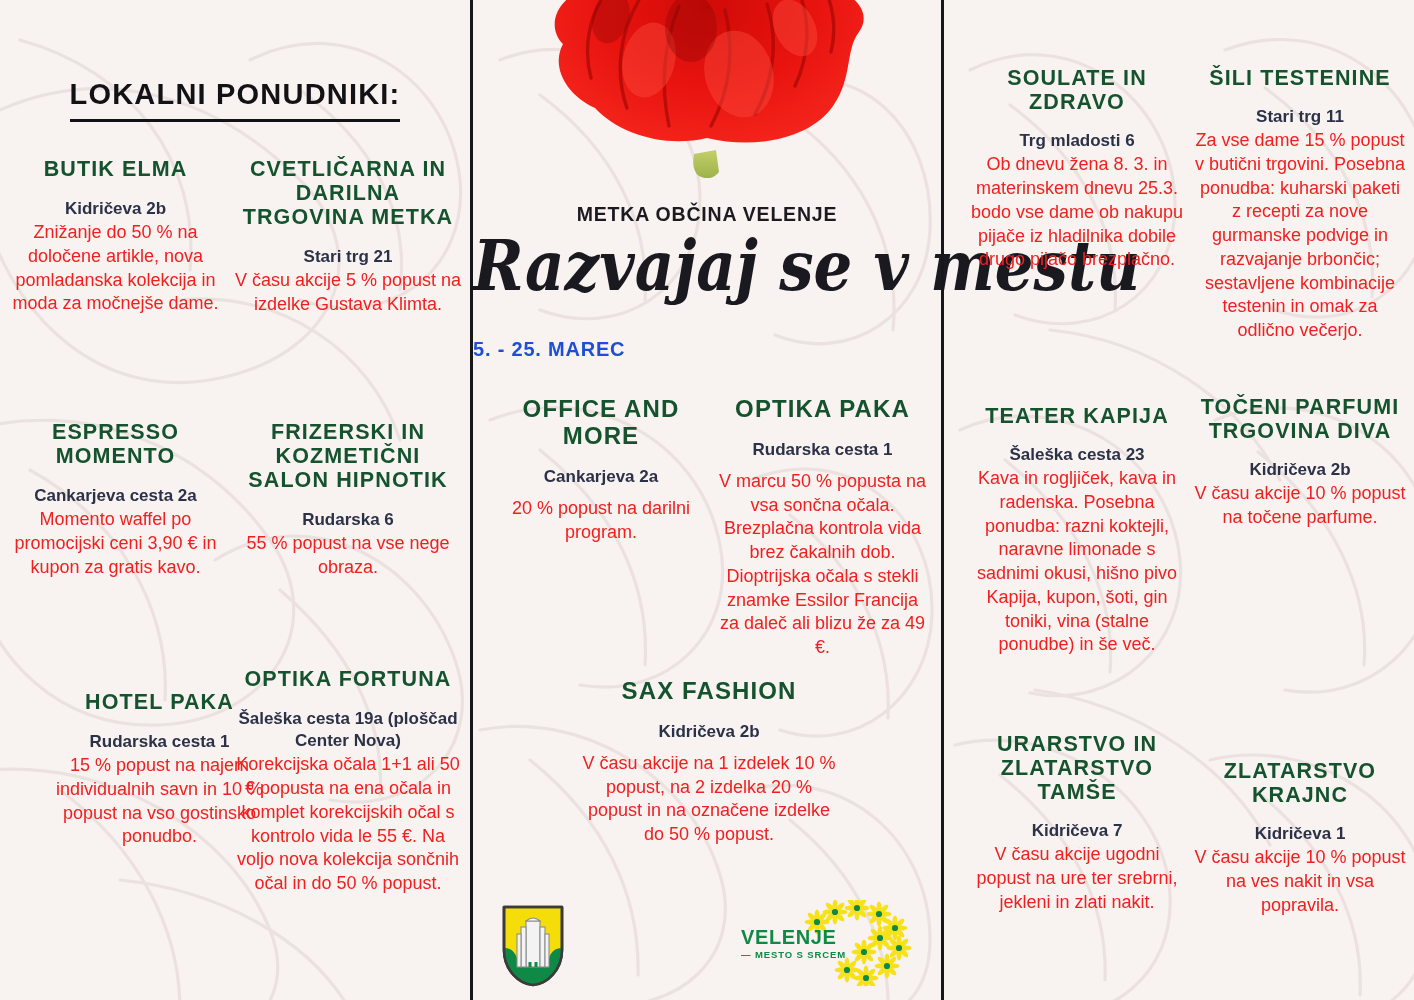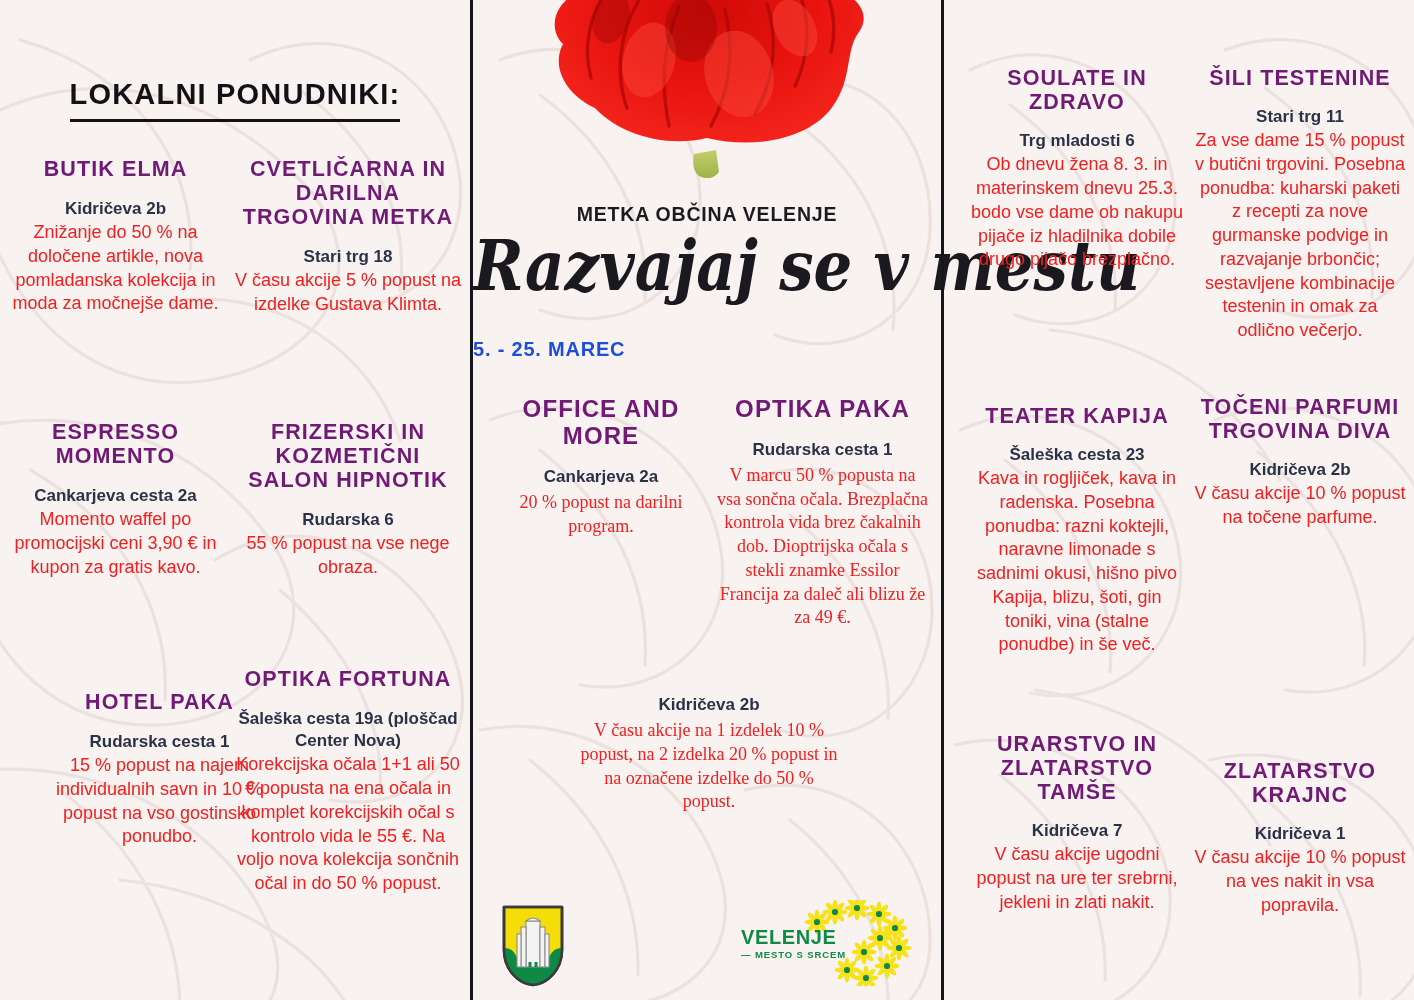--- a/index.html
+++ b/index.html
@@ -49,21 +49,21 @@
     bottom: 0;
     z-index: 3;
   }
   .panel-left   { left: 0;     width: 470px; }
   .panel-center { left: 473px; width: 468px; }
   .panel-right  { left: 944px; width: 470px; }
 
   
   .section-title {
     font-weight: 800;
-    color: #701a75;
+    color: #14532d;
     text-align: center;
     letter-spacing: 1.1px;
     line-height: 1.12;
     text-transform: uppercase;
   }
   .addr {
     font-weight: 700;
     color: #2b3147;
     text-align: center;
     line-height: 1.3;
@@ -148,21 +148,21 @@
     text-align: left;
     font-size: 20px;
     font-weight: 800;
     letter-spacing: 0.8px;
     color: #1d4ed8;
   }
 
   .ccard { position: absolute; }
   .ccard .section-title { font-size: 24px; }
   .ccard .addr  { font-size: 17px; margin-top: 16px; }
-  .ccard .offer { font-size: 18px; margin-top: 3px; font-family: Liberation Serif, serif; }
+  .ccard .offer { font-size: 18px; margin-top: 9px; }
 
   .cc-office  { left: 22px;  top: 396px; width: 212px; }
   .cc-paka    { left: 243px; top: 396px; width: 213px; }
   .cc-sax     { left: 106px; top: 678px; width: 260px; }
 
   
   .logos {
     position: absolute;
     left: 0; right: 0;
     bottom: 10px;
@@ -245,21 +245,21 @@
     </div>
 
     <article class="lcard lc-elma">
       <h3 class="section-title">BUTIK ELMA</h3>
       <p class="addr">Kidričeva 2b</p>
       <p class="offer">Znižanje do 50 % na določene artikle, nova pomladanska kolekcija in moda za močnejše dame.</p>
     </article>
 
     <article class="lcard lc-metka">
       <h3 class="section-title">CVETLIČARNA IN DARILNA TRGOVINA METKA</h3>
-      <p class="addr">Stari trg 18</p>
+      <p class="addr">Stari trg 21</p>
       <p class="offer">V času akcije 5 % popust na izdelke Gustava Klimta.</p>
     </article>
 
     <article class="lcard lc-espresso">
       <h3 class="section-title">ESPRESSO MOMENTO</h3>
       <p class="addr">Cankarjeva cesta 2a</p>
       <p class="offer">Momento waffel po promocijski ceni 3,90 € in kupon za gratis kavo.</p>
     </article>
 
     <article class="lcard lc-hipnotik">
@@ -355,20 +355,21 @@
       <p class="offer">20 % popust na darilni program.</p>
     </article>
 
     <article class="ccard cc-paka">
       <h3 class="section-title">OPTIKA PAKA</h3>
       <p class="addr">Rudarska cesta 1</p>
       <p class="offer">V marcu 50 % popusta na vsa sončna očala. Brezplačna kontrola vida brez čakalnih dob. Dioptrijska očala s stekli znamke Essilor Francija za daleč ali blizu že za 49 €.</p>
     </article>
 
     <article class="ccard cc-sax">
+      <h3 class="section-title">SAX FASHION</h3>
       <p class="addr">Kidričeva 2b</p>
       <p class="offer">V času akcije na 1 izdelek 10 % popust, na 2 izdelka 20 % popust in na označene izdelke do 50 % popust.</p>
     </article>
 
     <div class="logos">
 
       <svg class="crest" width="64" height="84" viewBox="0 0 64 84" aria-hidden="true">
         <path d="M3 3 H61 V46 C61 66, 46 80, 32 81 C18 80, 3 66, 3 46 Z" fill="#f5dd0a" stroke="#3b3b3b" stroke-width="2.6" stroke-linejoin="round"></path>
         <path d="M3 44 C 10 44, 14 48, 16 54 L16 47 H48 V54 C50 48, 54 44, 61 44
                  V46 C61 66, 46 80, 32 81 C18 80, 3 66, 3 46 Z" fill="#0e8a46"></path>
@@ -557,21 +558,21 @@
 
     <article class="rcard rc-sili">
       <h3 class="section-title">ŠILI TESTENINE</h3>
       <p class="addr">Stari trg 11</p>
       <p class="offer">Za vse dame 15 % popust v butični trgovini. Posebna ponudba: kuharski paketi z recepti za nove gurmanske podvige in razvajanje brbončic; sestavljene kombinacije testenin in omak za odlično večerjo.</p>
     </article>
 
     <article class="rcard rc-teater">
       <h3 class="section-title">TEATER KAPIJA</h3>
       <p class="addr">Šaleška cesta 23</p>
-      <p class="offer">Kava in rogljiček, kava in radenska. Posebna ponudba: razni koktejli, naravne limonade s sadnimi okusi, hišno pivo Kapija, blizu, šoti, gin toniki, vina (stalne ponudbe) in še več.</p>
+      <p class="offer">Kava in rogljiček, kava in radenska. Posebna ponudba: razni koktejli, naravne limonade s sadnimi okusi, hišno pivo Kapija, kupon, šoti, gin toniki, vina (stalne ponudbe) in še več.</p>
     </article>
 
     <article class="rcard rc-toceni">
       <h3 class="section-title">TOČENI PARFUMI TRGOVINA DIVA</h3>
       <p class="addr">Kidričeva 2b</p>
       <p class="offer">V času akcije 10 % popust na točene parfume.</p>
     </article>
 
     <article class="rcard rc-urarstvo">
       <h3 class="section-title">URARSTVO IN ZLATARSTVO TAMŠE</h3>

